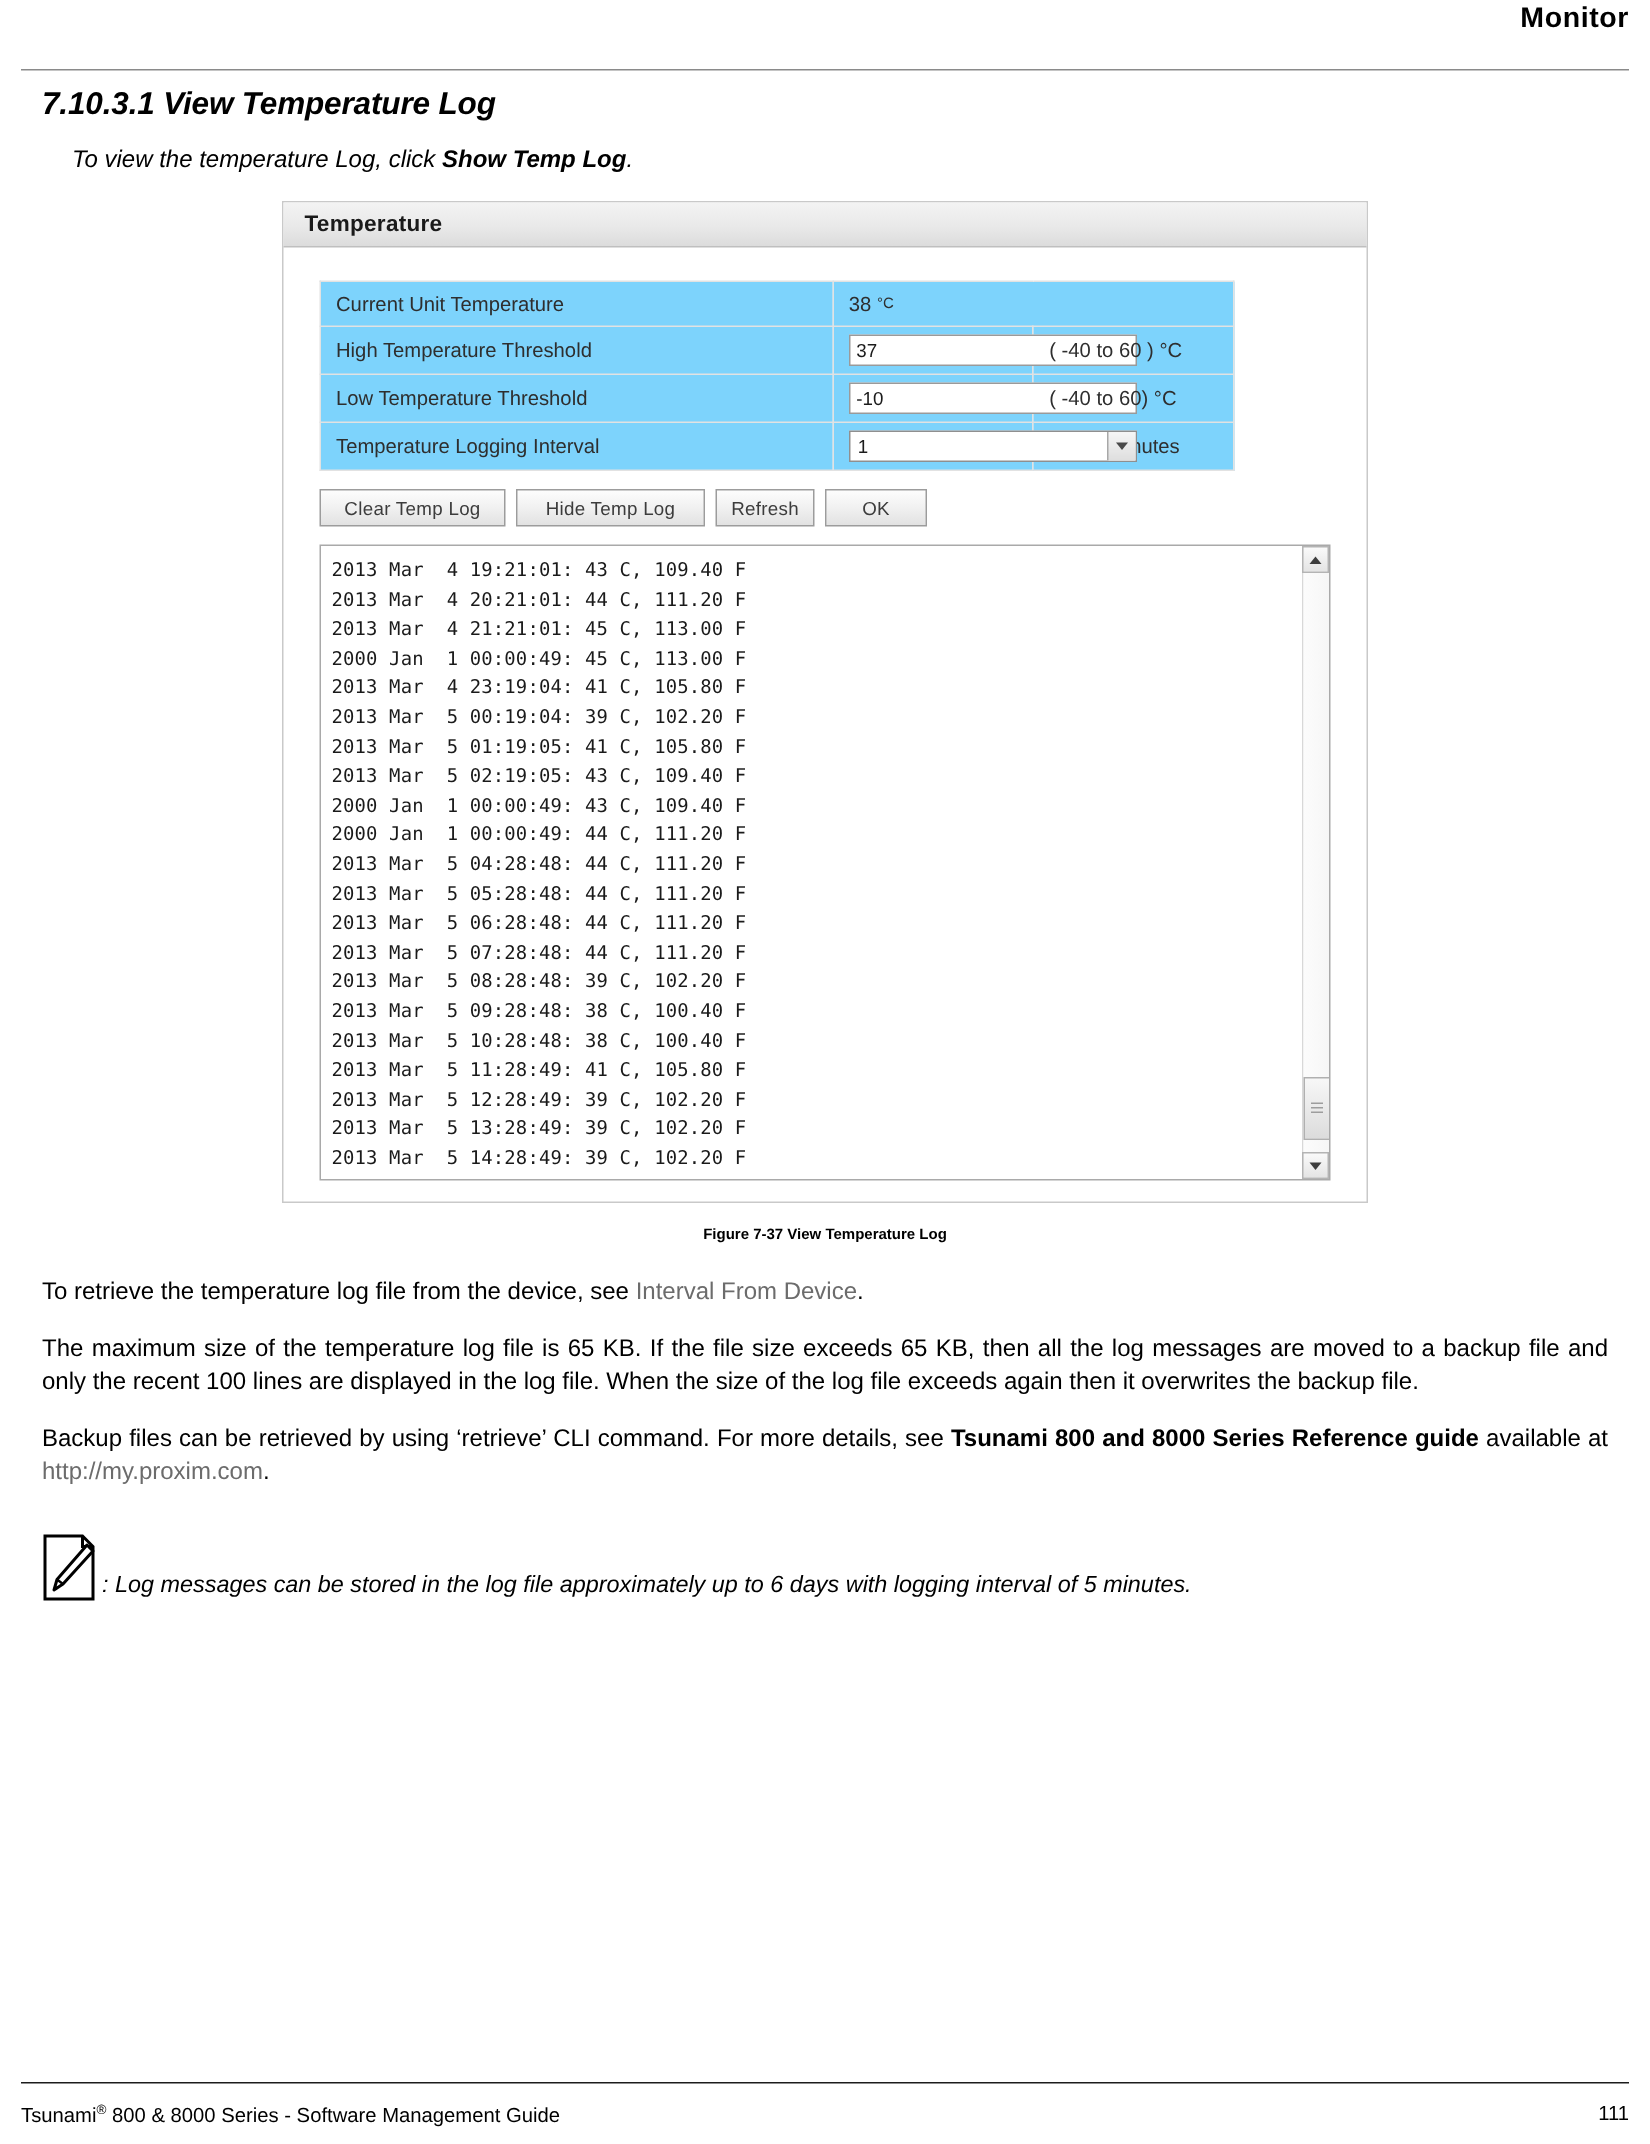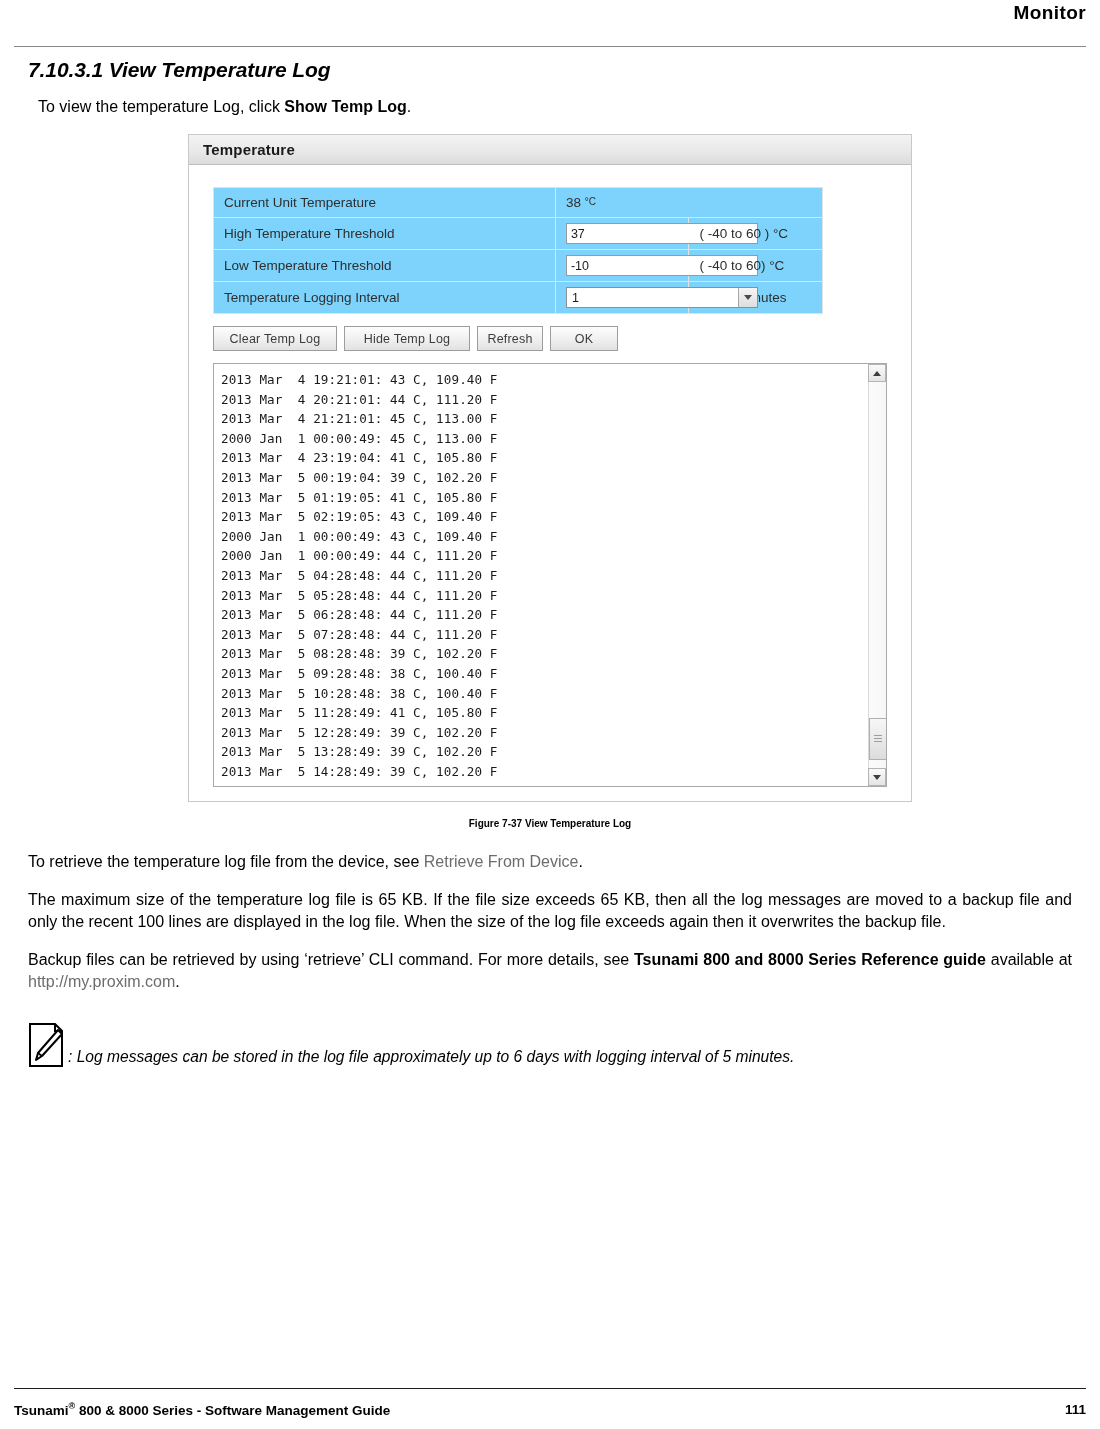--- a/index.html
+++ b/index.html
@@ -50,21 +50,21 @@
     font-style: italic;
     margin: 0 0 14px 0;
     letter-spacing: -0.1px;
   }
   p.body-text {
     font-size: 16px;
     line-height: 1.38;
     margin: 0 0 16px 0;
     text-align: justify;
   }
-  p.indented { margin-left: 10px; }
+  p.indented { margin-left: 20px; font-style: italic; }
   .b { font-weight: bold; }
   .link { color: #6c6c6c; }
 
   
   .figure-wrap {
     margin-top: 14px;
     display: flex;
     justify-content: center;
   }
   .ss-panel {
@@ -280,23 +280,23 @@
     bottom: 40px;
     height: 1px;
     background: #1c1c1c;
   }
   .footer {
     position: absolute;
     left: 14px; right: 14px;
     bottom: 12px;
     display: flex;
     justify-content: space-between;
-    align-items: flex-end;
+    align-items: center;
     font-size: 13.5px;
-    font-weight: bold;
+    font-weight: normal;
   }
   .footer sup { font-size: 9px; vertical-align: super; }
 </style>
 </head>
 <body>
 
 <div class="page-header">
   <div class="hdr-title">Monitor</div>
 </div>
 <div class="hdr-rule"></div>
@@ -398,21 +398,21 @@
               </div>
           </div>
         </div>
 
       </div>
     </div>
   </div>
 
   <div class="fig-caption">Figure 7-37 View Temperature Log</div>
 
-  <p class="body-text"><span>To retrieve the temperature log file from the device, see </span><span class="link">Retrieve From Device</span><span>.</span></p>
+  <p class="body-text"><span>To retrieve the temperature log file from the device, see </span><span class="link">Interval From Device</span><span>.</span></p>
 
   <p class="body-text">The maximum size of the temperature log file is 65 KB. If the file size exceeds 65 KB, then all the log messages are moved to a backup file and only the recent 100 lines are displayed in the log file. When the size of the log file exceeds again then it overwrites the backup file.</p>
 
   <p class="body-text"><span>Backup files can be retrieved by using ‘retrieve’ CLI command. For more details, see </span><span class="b">Tsunami 800 and 8000 Series Reference guide</span><span> available at </span><span class="link">http://my.proxim.com</span><span>.</span></p>
 
   <div class="note-block">
     <svg class="note-icon" viewBox="0 0 38 46">
       <path d="M2,2 H27 L34,9 V44 H2 Z" fill="#ffffff" stroke="#000000" stroke-width="2"></path>
       <path d="M27,2 L27,9 L34,9" fill="none" stroke="#000000" stroke-width="2"></path>
       <path d="M30,8 L34,12 L14,34 L8,38 L10,31 Z" fill="#ffffff" stroke="#000000" stroke-width="2" stroke-linejoin="round"></path>

